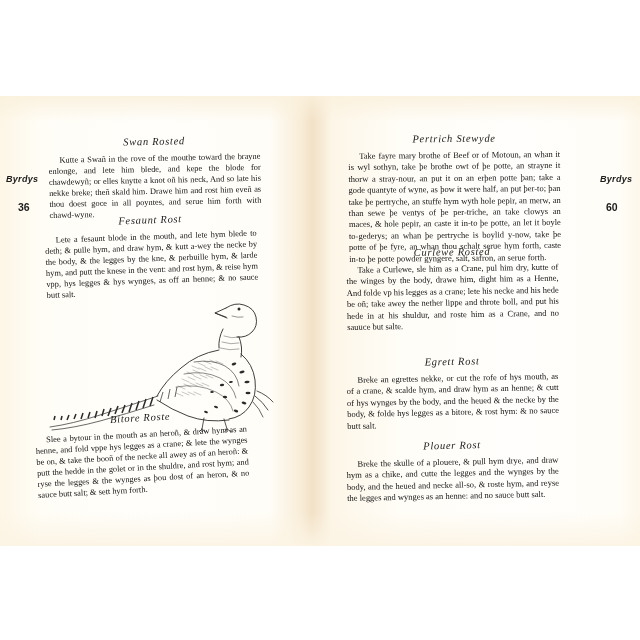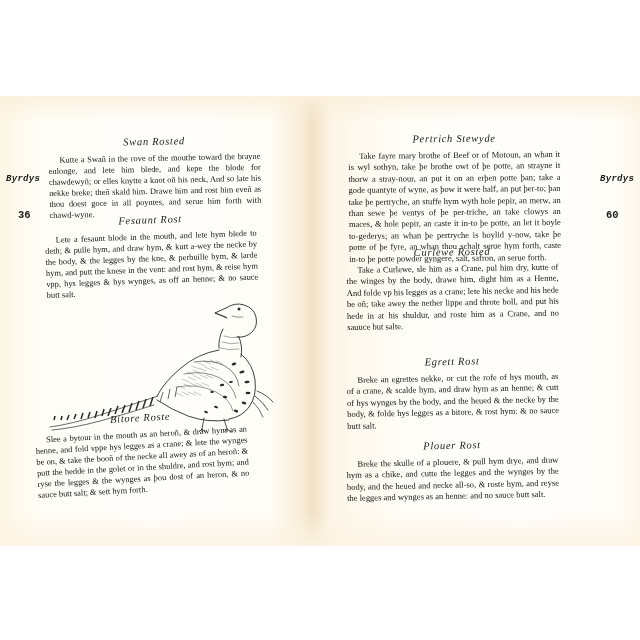--- a/index.html
+++ b/index.html
@@ -85,33 +85,32 @@
     line-height: 11.1px;
     color: #141414;
     text-align: justify;
     text-indent: 11px;
     margin: 0;
     hyphens: manual;
   }
 
   .folio {
     position: absolute;
-    font-family: Liberation Mono, monospace;
+    font-family: Liberation Sans, sans-serif;
     color: #1b1b1b;
   }
   .folio-word {
     font-style: italic;
     font-weight: bold;
     font-size: 9px;
     letter-spacing: 0.3px;
   }
   .folio-num {
     font-size: 10.5px;
     font-weight: bold;
-    margin-top: 8px;
   }
 
   
   .folio-left-word { left: 6px;  top: 78px;  }
   .folio-left-num  { left: 18px; top: 105px; }
   
   .folio-right-word { left: 276px; top: 78px;  }
   .folio-right-num  { left: 282px; top: 105px; }
 
   

